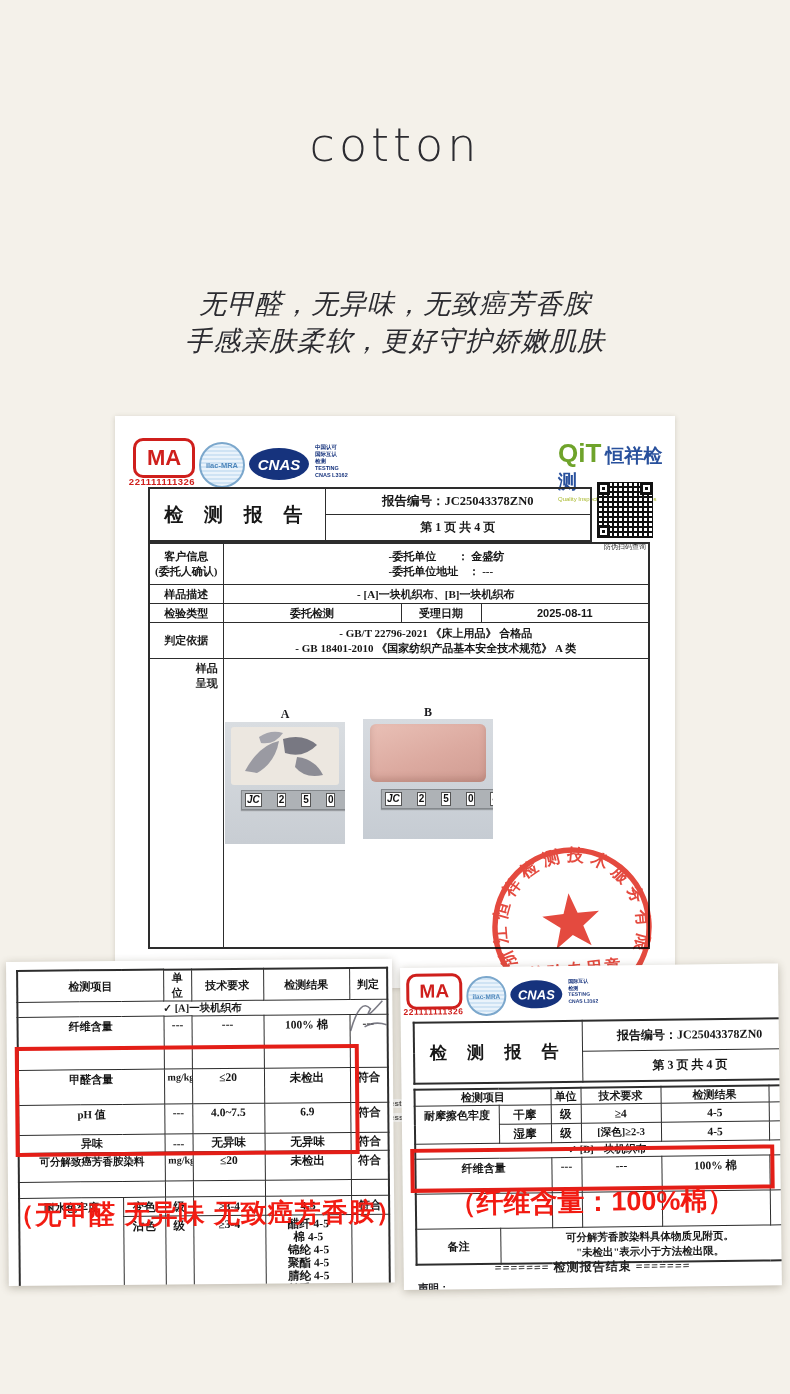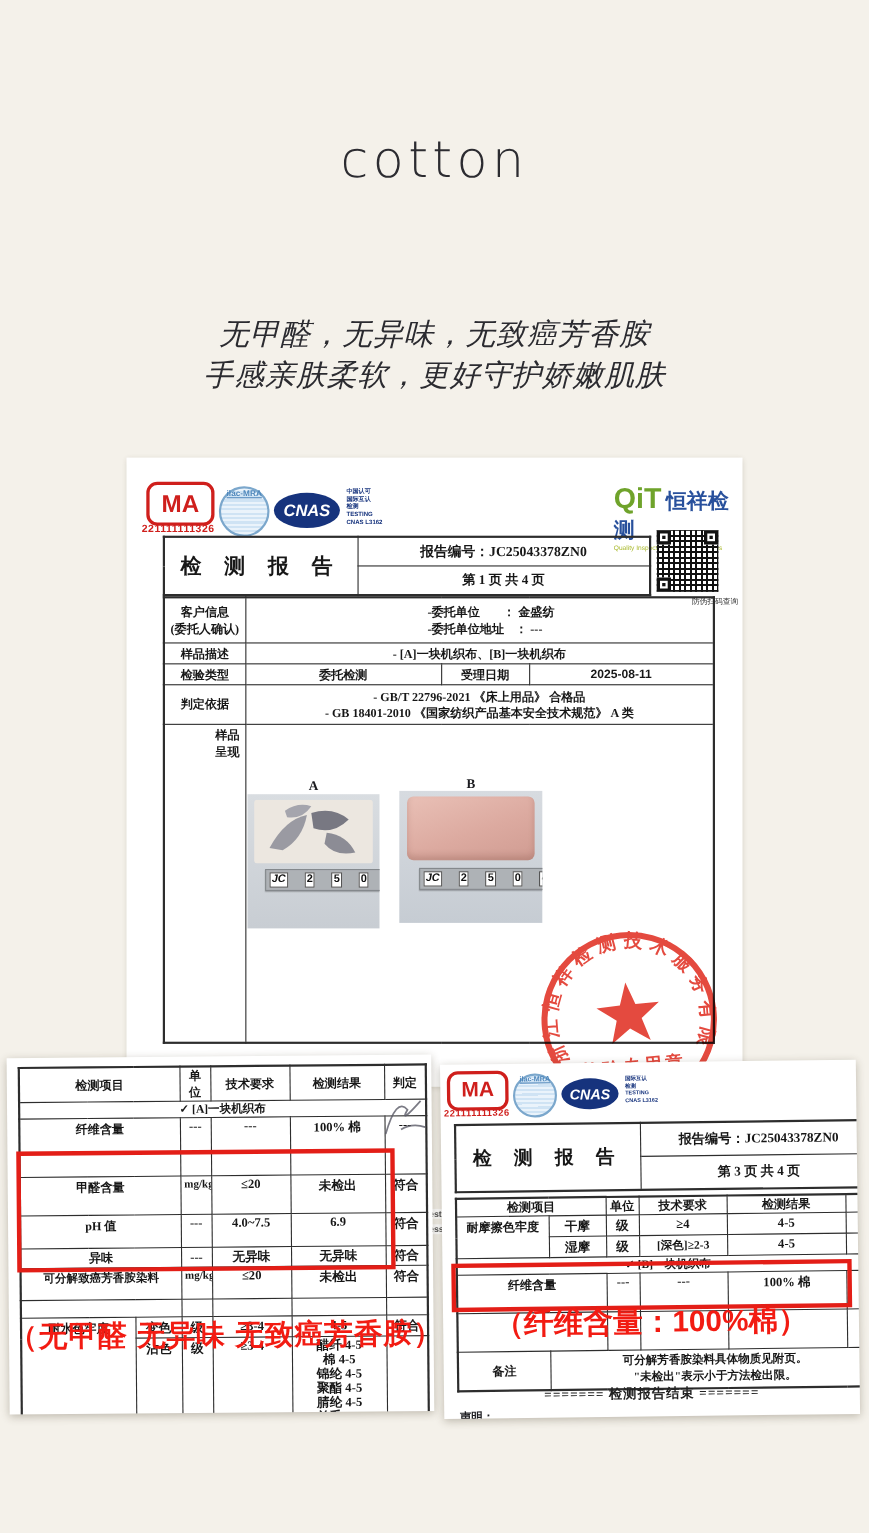--- a/index.html
+++ b/index.html
@@ -19,23 +19,23 @@
          box-shadow:0 1px 5px rgba(70,60,35,.20);z-index:1;}
   .pagebl{left:6px;top:962px;width:386px;height:324px;overflow:hidden;transform:rotate(-0.5deg);
           transform-origin:left top;box-shadow:0 2px 8px rgba(60,50,25,.30);z-index:4;}
   .pagebr{left:400px;top:968px;width:378px;height:322px;overflow:hidden;transform:rotate(-0.7deg);
           transform-origin:left top;box-shadow:0 2px 8px rgba(60,50,25,.30);z-index:5;}
 
   
   .cma-box{border:3px solid #cf1f1c;border-radius:10px;color:#cf1f1c;display:flex;align-items:center;justify-content:center;
            font-family:"Liberation Sans",sans-serif;font-weight:bold;}
   .cma-num{color:#cf1f1c;font-family:"Liberation Sans",sans-serif;font-weight:bold;text-align:center;letter-spacing:.5px;}
-  .ilac{border-radius:50%;border:2px solid #7ba7cc;color:#4d86bb;display:flex;justify-content:center;
+  .ilac{border-radius:50%;border:2px solid #7ba7cc;color:#4d86bb;display:flex;align-items:center;justify-content:center;
         font-family:"Liberation Sans",sans-serif;font-weight:bold;
-        background:repeating-linear-gradient(0deg,#eaf3fb 0 2px,#cfe3f4 2px 4px);text-decoration:underline;}
+        background:repeating-linear-gradient(0deg,#eaf3fb 0 2px,#cfe3f4 2px 4px);}
   .cnas-oval{background:#16337d;border-radius:50%;color:#fff;display:flex;align-items:center;justify-content:center;
              font-family:"Liberation Sans",sans-serif;font-weight:bold;font-style:italic;}
   .cnas-lines{font-family:"Liberation Sans",sans-serif;color:#16337d;font-weight:bold;}
   .cnas-lines div{line-height:7px;font-size:5.5px;}
   .qit-abbr{color:#6fa32b;font-family:"Liberation Sans",sans-serif;font-weight:bold;margin-top:15px;}
   .qit-name{color:#28509c;font-weight:bold;}
   .qit-tag{color:#a9b92c;font-family:"Liberation Sans",sans-serif;}
 
   
   table{border-collapse:collapse;table-layout:fixed;}
@@ -125,21 +125,21 @@
         </td>
       </tr>
     </tbody>
       </table>
 
     <div class="qr" style="left:482px;top:66px;width:56px;height:56px;">
       <span class="finder" style="left:0;top:0;"></span>
       <span class="finder" style="right:0;top:0;"></span>
       <span class="finder" style="left:0;bottom:0;"></span>
     </div>
-    <div class="abs ctr" style="left:493px;top:126px;width:84px;font-size:7px;color:#333;">防伪扫码查询</div>
+    <div class="abs ctr" style="left:468px;top:126px;width:84px;font-size:7px;color:#333;">防伪扫码查询</div>
 
     <table class="abs hdrT" style="left:33px;top:126px;width:500px;">
       <colgroup>
           <col style="width:74px">
           <col style="width:178px">
           <col style="width:80px">
           <col style="width:168px">
         </colgroup>
       <tbody>
           <tr>

